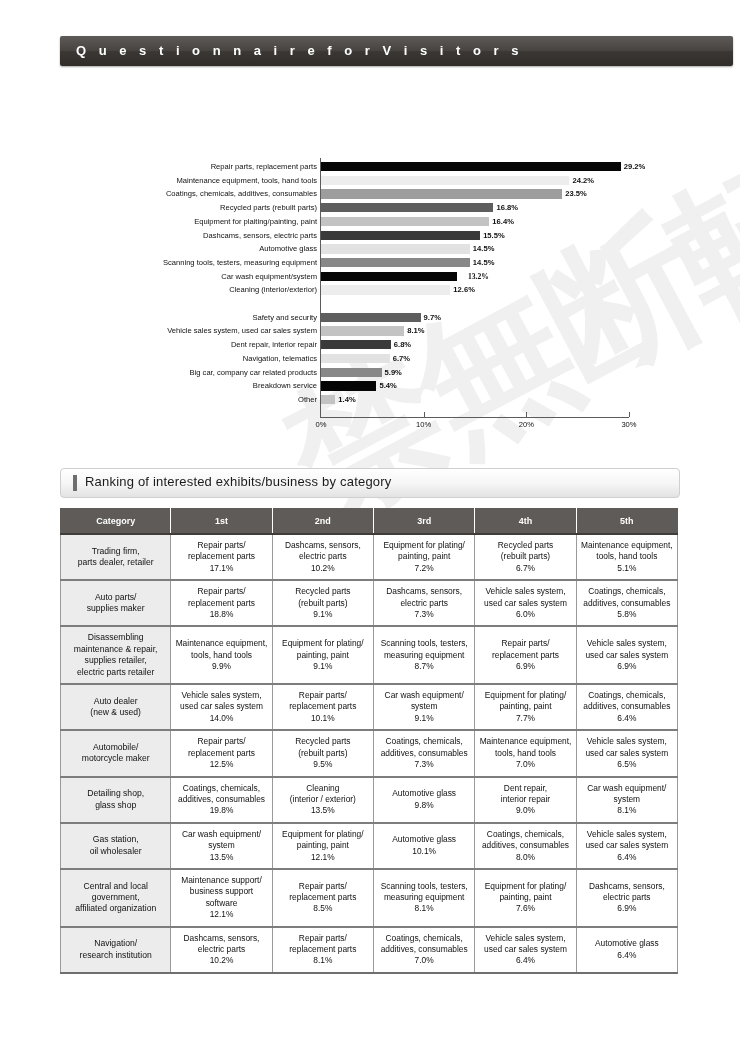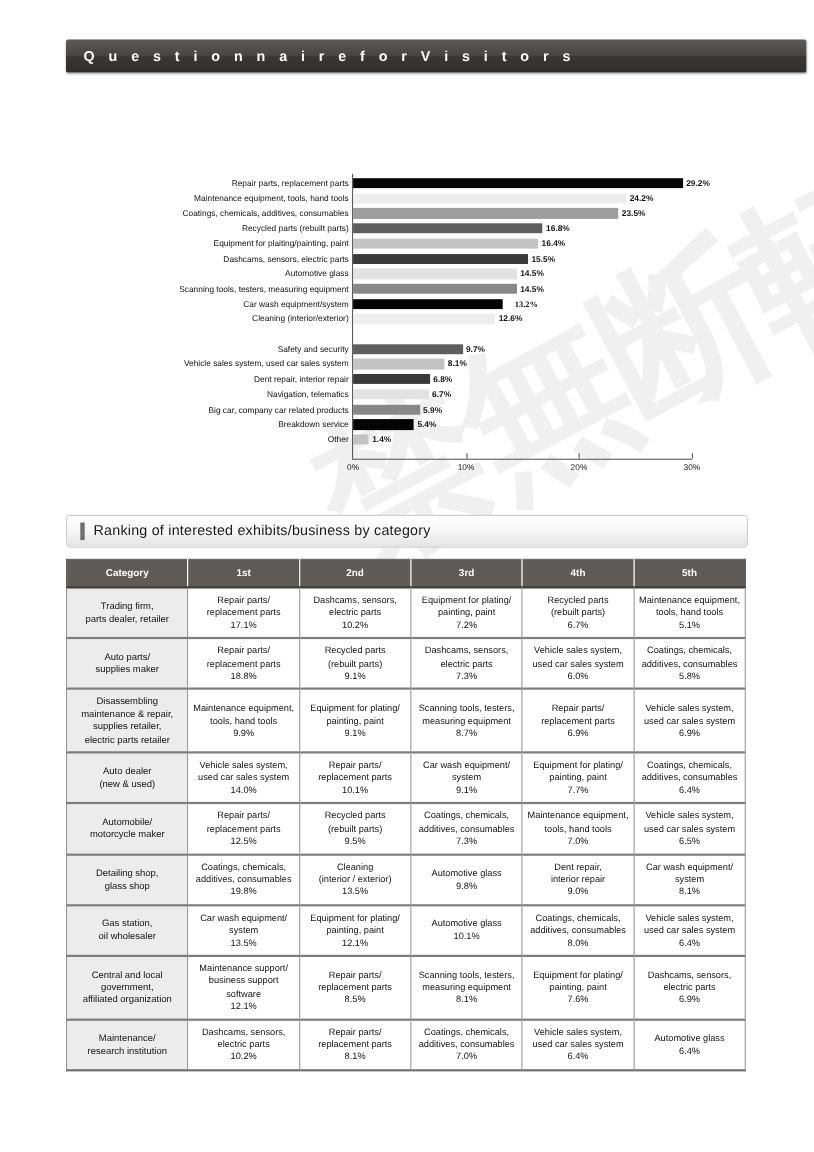--- a/index.html
+++ b/index.html
@@ -576,21 +576,21 @@
             <span class="pct">7.6%</span>
           </td>
           <td>
             <span class="nm">Dashcams, sensors,</span>
             <span class="nm">electric parts</span>
             <span class="pct">6.9%</span>
           </td>
         </tr>
         <tr>
           <td class="cat">
-            <span class="nm">Maintenance/</span>
+            <span class="nm">Navigation/</span>
             <span class="nm">research institution</span>
           </td>
           <td>
             <span class="nm">Dashcams, sensors,</span>
             <span class="nm">electric parts</span>
             <span class="pct">10.2%</span>
           </td>
           <td>
             <span class="nm">Repair parts/</span>
             <span class="nm">replacement parts</span>

